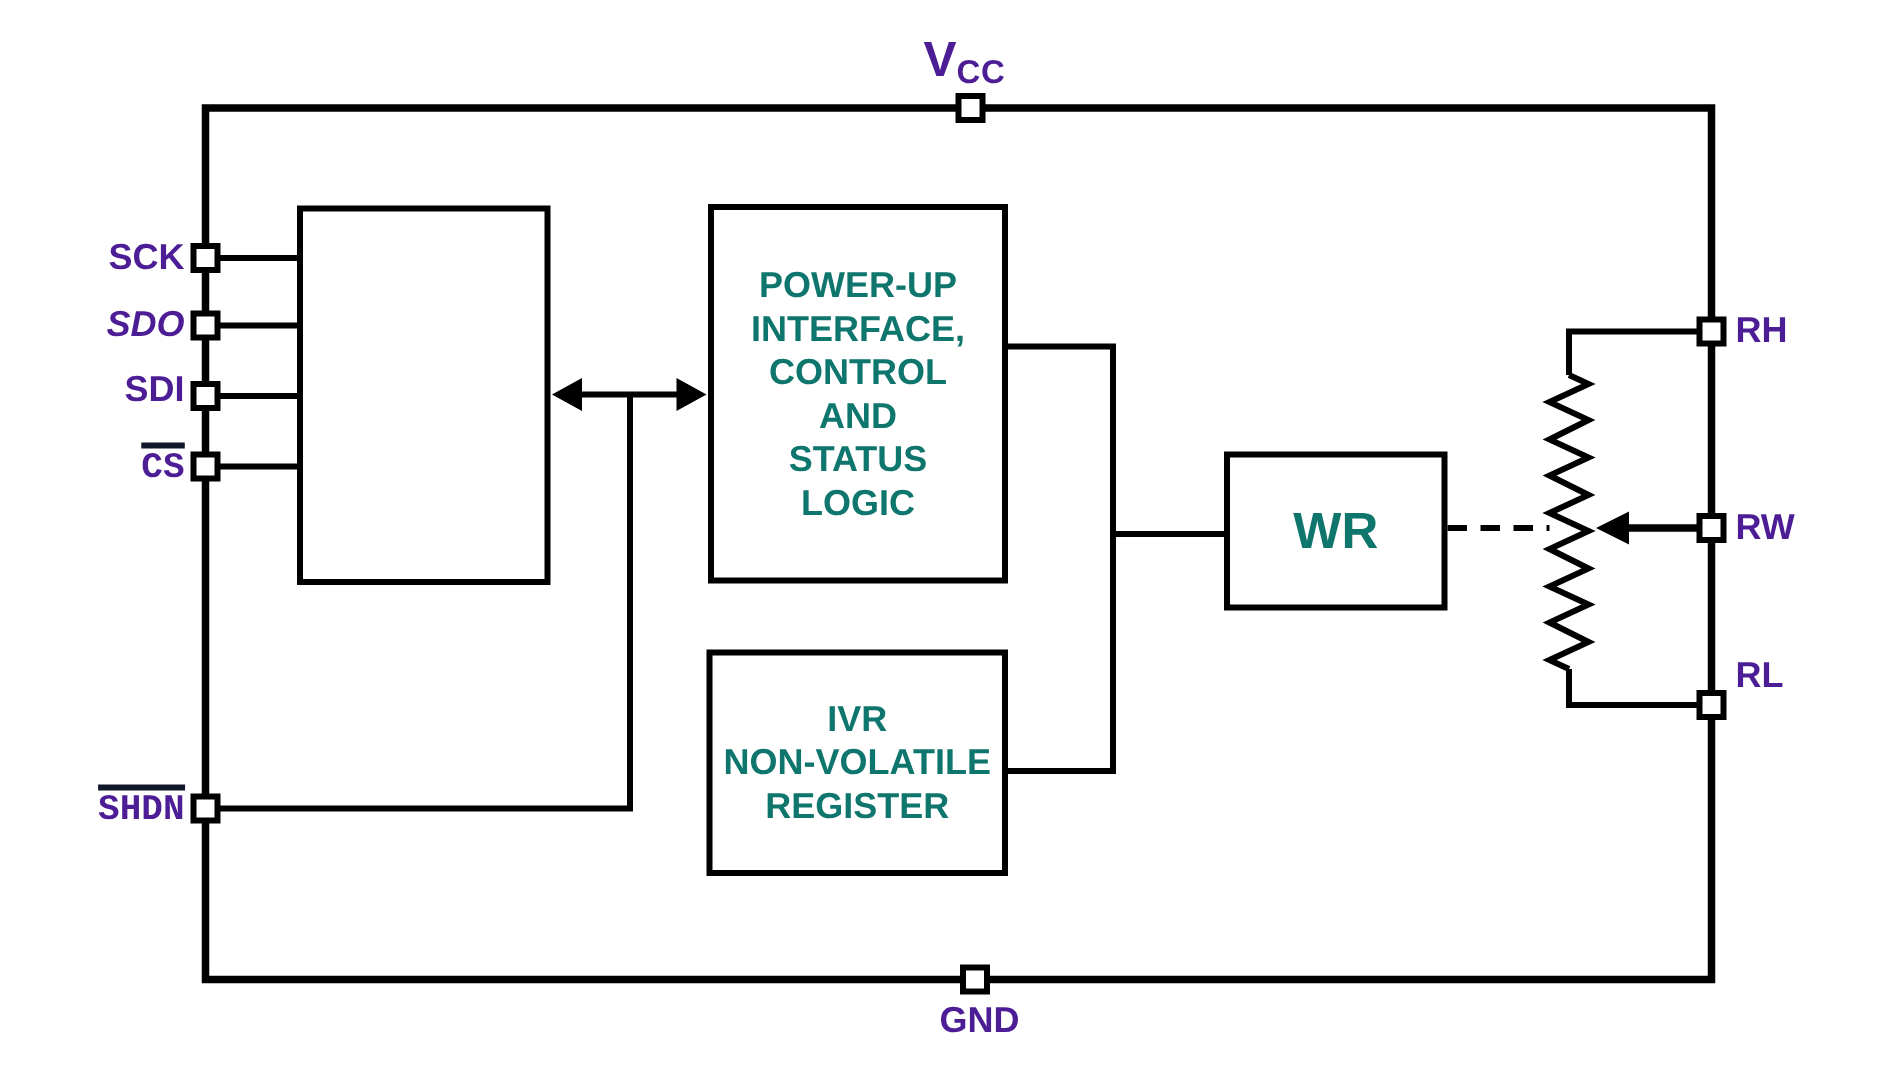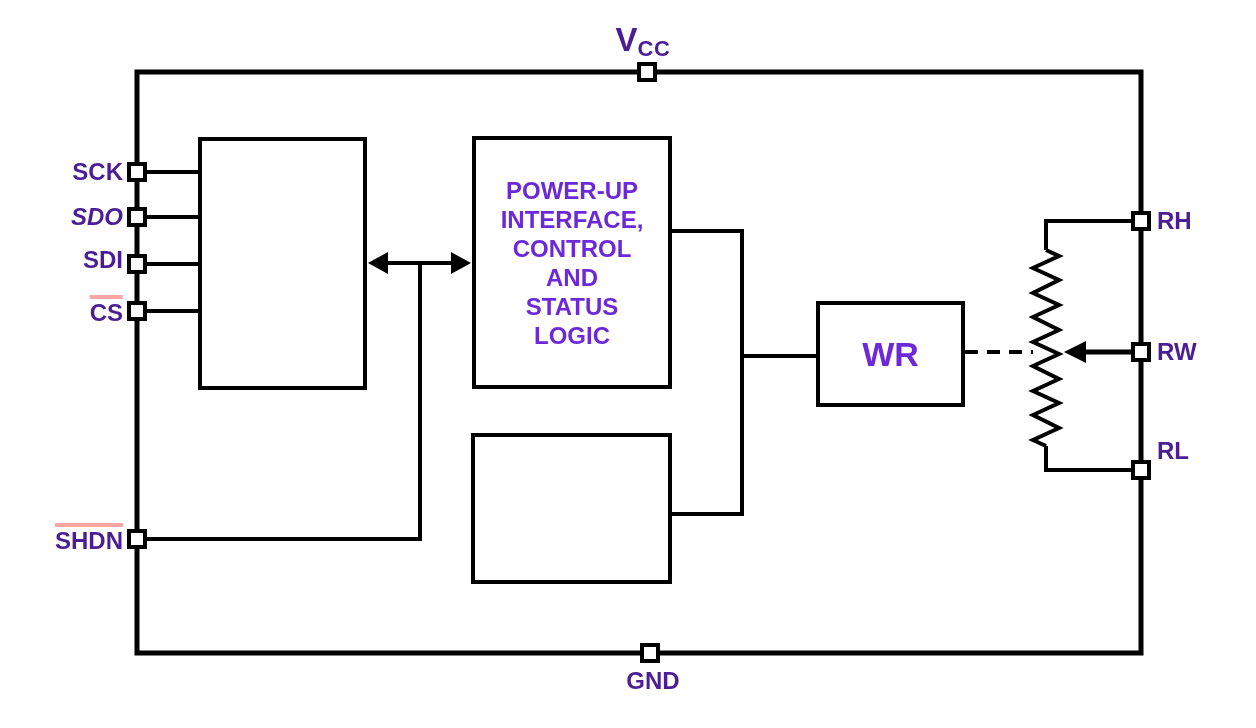--- a/index.html
+++ b/index.html
@@ -19,37 +19,38 @@
     font-size: 24px;
     line-height: 1;
     color: #4c1d95;
     white-space: nowrap;
   }
   .pin-left  { transform: translate(-100%, -50%); }
   .pin-right { transform: translate(0, -50%); }
   .center    { transform: translate(-50%, -50%); text-align: center; }
   .ovl {
     display: inline-block;
-    border-top: 4px solid #fca5a5;
+    border-top: 4px solid #0f172a;
     padding-top: 2px;
     line-height: 1;
+    font-family: Liberation Mono, monospace;
   }
   .vcc-main { font-size: 33px; font-weight: bold; }
   .vcc-sub  { font-size: 22px; font-weight: bold; position: relative; top: 5px; letter-spacing: 0.5px; }
   .block-label {
     position: absolute;
     display: flex;
     align-items: center;
     justify-content: center;
     text-align: center;
     font-weight: bold;
     font-size: 24px;
     line-height: 29px;
     white-space: pre-line;
-    color: #6d28d9;
+    color: #0f766e;
   }
   .block-label.wr { font-size: 34px; }
 </style>
 </head>
 <body>
 
 <div class="canvas">
 
   <svg width="1256" height="728" viewBox="0 0 1256 728">
 
@@ -97,20 +98,23 @@
     <rect x="1133" y="344" width="16" height="16" fill="#fff" stroke="#000" stroke-width="4"></rect>
     <rect x="1133" y="462" width="16" height="16" fill="#fff" stroke="#000" stroke-width="4"></rect>
   </svg>
 
   <div class="block-label" style="left:474px; top:138px; width:196px; height:249px;">POWER-UP
 INTERFACE,
 CONTROL
 AND
 STATUS
 LOGIC</div>
+  <div class="block-label" style="left:473px; top:435px; width:197px; height:147px;">IVR
+NON-VOLATILE
+REGISTER</div>
   <div class="block-label wr" style="left:818px; top:303px; width:145px; height:102px;">WR</div>
 
   <div class="lbl center" style="left:643px; top:39px;">
     <span class="vcc-main">V</span><span class="vcc-sub">CC</span>
   </div>
   <div class="lbl center" style="left:653px; top:681px;">GND</div>
 
   <div class="lbl pin-left" style="left:123px; top:172px;">SCK</div>
   <div class="lbl pin-left" style="left:123px; top:217px;font-style:italic;">SDO</div>
   <div class="lbl pin-left" style="left:123px; top:260px;">SDI</div>

